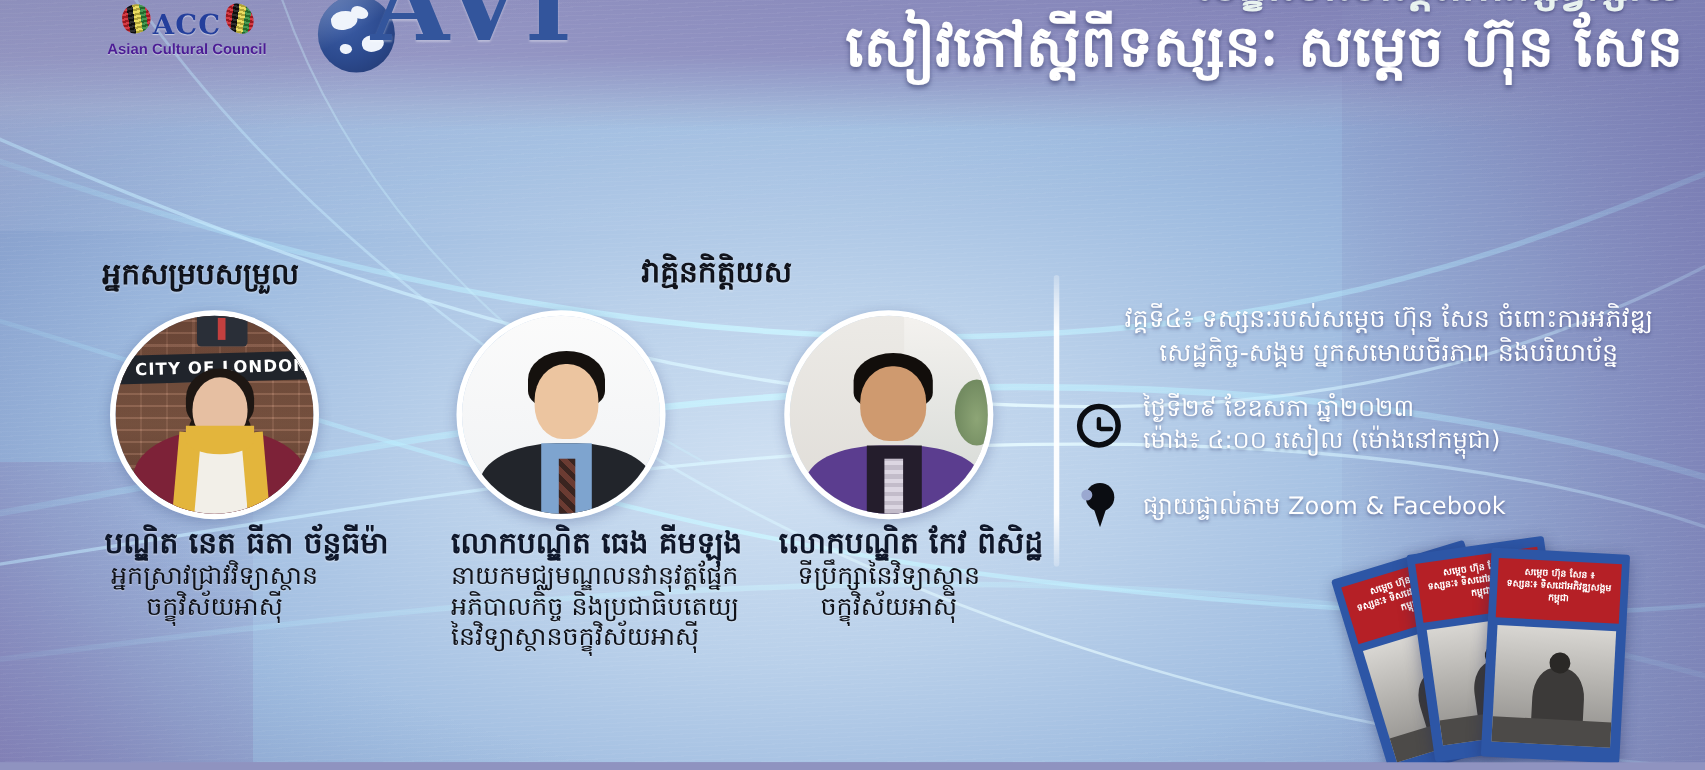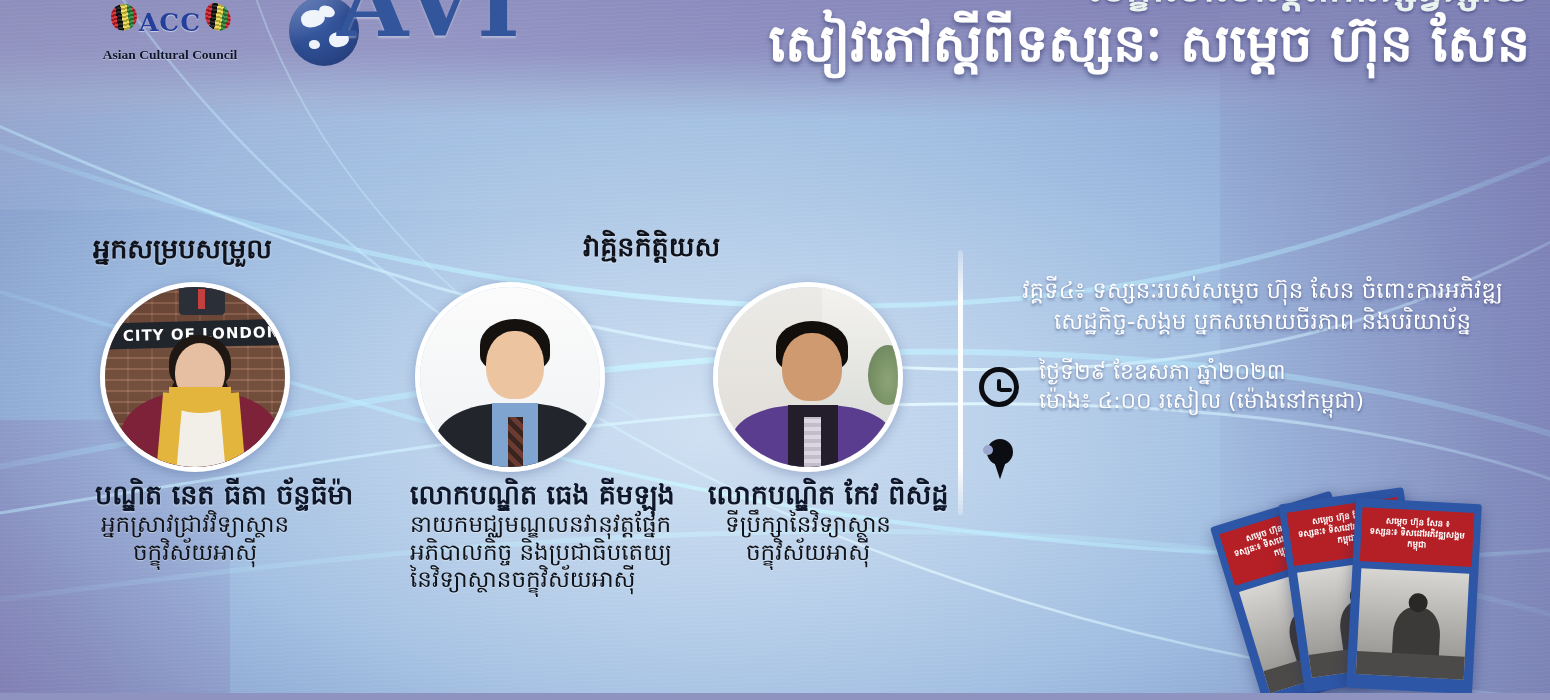--- a/index.html
+++ b/index.html
@@ -72,23 +72,23 @@
     border-radius:inherit;
   }
   .acc-abbr {
     position:absolute; left:0; right:0; top:6px;
     font-family:"DejaVu Serif","Liberation Serif",serif;
     font-weight:bold; font-size:25px; color:#243f9c;
     letter-spacing:1px;
     text-shadow:0 1px 1px rgba(255,255,255,0.55);
   }
   .acc-name {
-    font-family:Liberation Serif, serif;
-    font-weight:bold; font-size:13.5px; color:#0f172a;
-    margin-top:11px; white-space:nowrap;
+    font-family:Liberation Sans, sans-serif;
+    font-weight:bold; font-size:13.5px; color:#4c1d95;
+    margin-top:1px; white-space:nowrap;
     text-shadow:0 1px 1px rgba(255,255,255,0.5);
   }
 
   .avi-logo { position:absolute; left:285px; top:-38px; width:240px; height:110px; }
   .avi-globe {
     position:absolute; left:4px; top:34px; width:70px; height:70px;
     border-radius:50%;
     background:radial-gradient(circle at 34% 30%, #3d5fa8 0%, #2c4a8e 55%, #21376e 100%);
     overflow:hidden;
   }
@@ -472,20 +472,23 @@
         <div>ថ្ងៃទី២៩ ខែឧសភា ឆ្នាំ២០២៣</div>
         <div>ម៉ោង៖ ៤:០០ រសៀល (ម៉ោងនៅកម្ពុជា)</div>
       </div>
     </div>
 
     <div class="info-row">
       <div class="ico">
         <div class="pin-icon"></div>
         <div class="pin-hole"></div>
       </div>
+      <div class="txt">
+        <div>ផ្សាយផ្ទាល់តាម Zoom &amp; Facebook</div>
+      </div>
     </div>
 
   </div>
 
   <div class="books">
     <div class="book b1">
       <div class="band">
         <div>សម្តេច ហ៊ុន សែន ៖</div>
         <div>ទស្សនៈ៖ ទិសដៅអភិវឌ្ឍសង្គមកម្ពុជា</div>
       </div>

